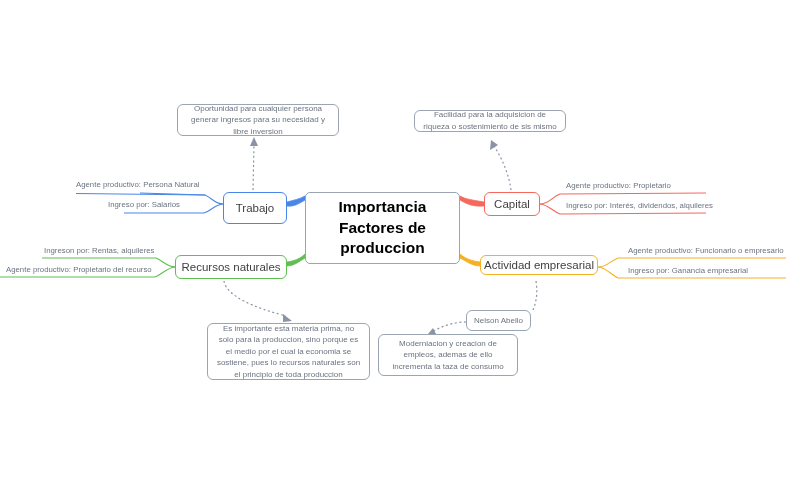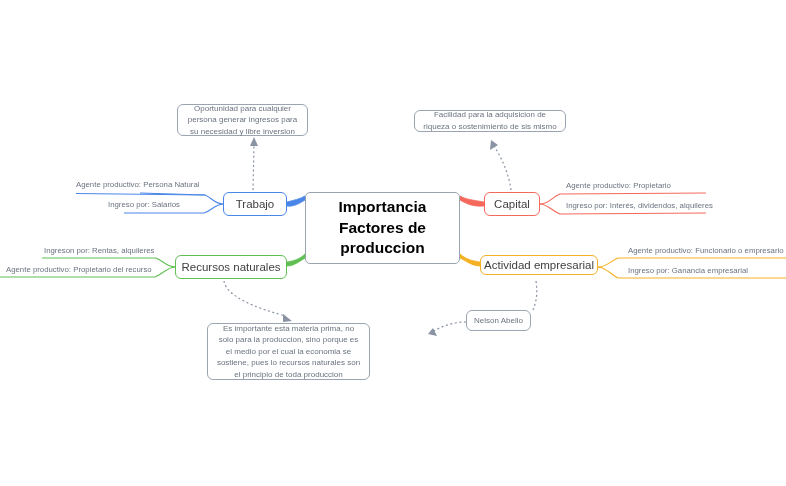--- a/index.html
+++ b/index.html
@@ -52,21 +52,21 @@
     border-radius: 6px;
     font-size: 11.5px;
     color: #3f3f3f;
     padding: 0 9px;
     white-space: nowrap;
   }
   .node-trabajo {
     left: 223px;
     top: 192px;
     width: 64px;
-    height: 24px;
+    height: 32px;
     border-color: #4a86e8;
   }
   .node-capital {
     left: 484px;
     top: 192px;
     width: 56px;
     height: 24px;
     border-color: #f4695c;
   }
   .node-recursos {
@@ -95,21 +95,21 @@
     text-align: center;
     display: flex;
     align-items: center;
     justify-content: center;
     padding: 4px 7px;
     z-index: 3;
   }
   .callout-trabajo {
     left: 177px;
     top: 104px;
-    width: 131px;
+    width: 162px;
     height: 32px;
   }
   .callout-capital {
     left: 414px;
     top: 110px;
     width: 152px;
     height: 22px;
   }
   .callout-recursos {
     left: 207px;
@@ -231,18 +231,21 @@
   </div>
 
   <div class="callout callout-capital">
     <span>Facilidad para la adquisicion de riqueza o sostenimiento de sis mismo</span>
   </div>
 
   <div class="callout callout-recursos">
     <span>Es importante esta materia prima, no solo para la produccion, sino porque es el medio por el cual la economia se sostiene, pues lo recursos naturales son el principio de toda produccion</span>
   </div>
 
+  <div class="callout callout-actividad">
+    <span>Moderniacion y creacion de empleos, ademas de ello incrementa la taza de consumo</span>
+  </div>
 
   <div class="callout callout-author">
     <span>Nelson Abello</span>
   </div>
 
 </div>
 
 </body></html>

